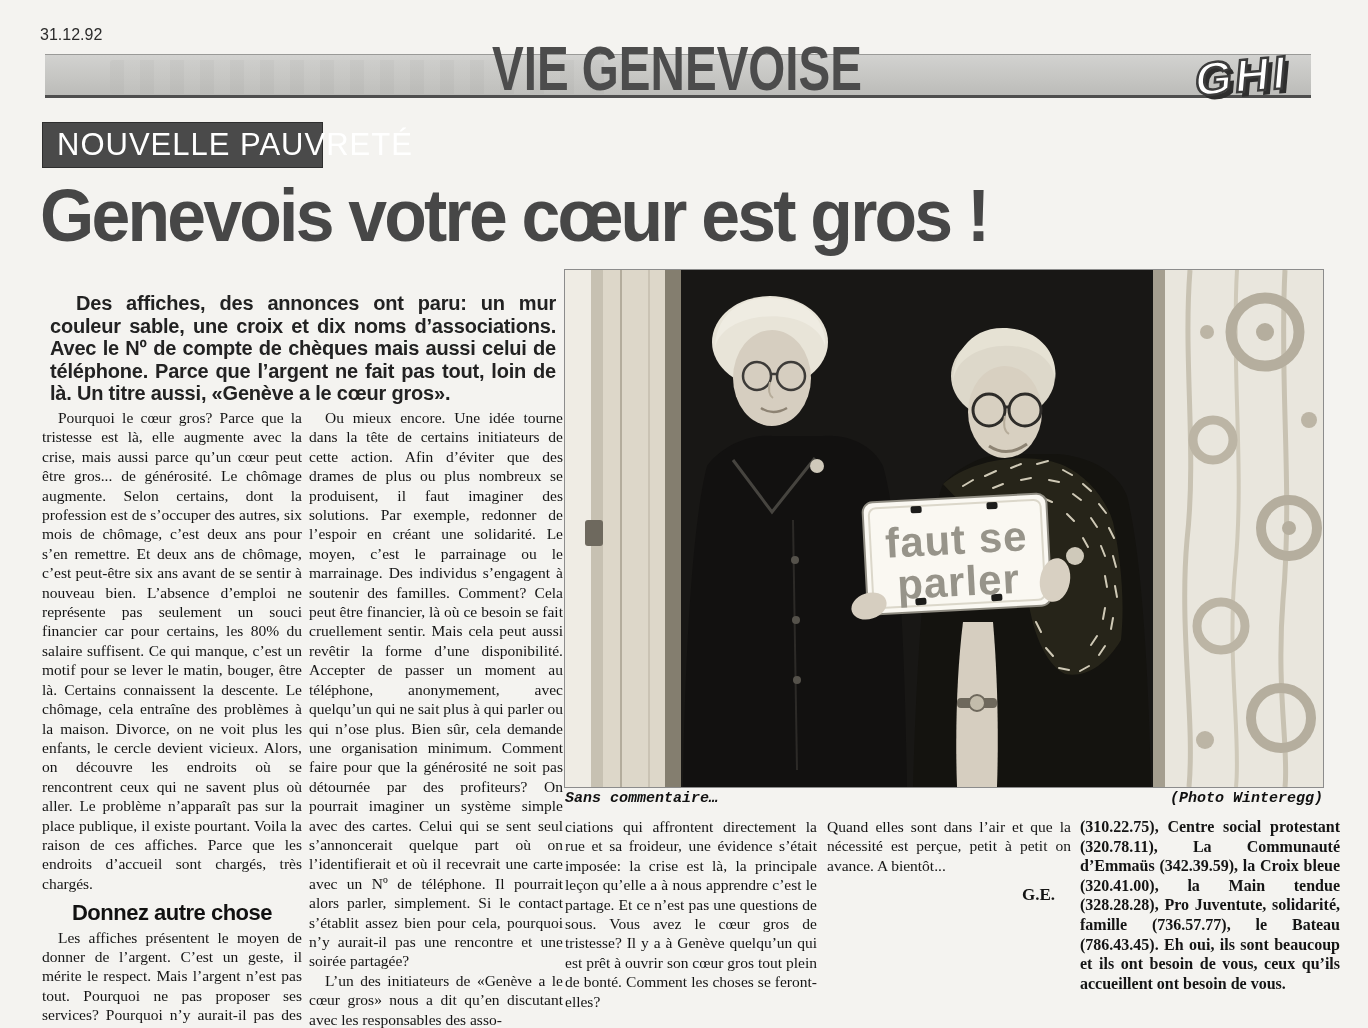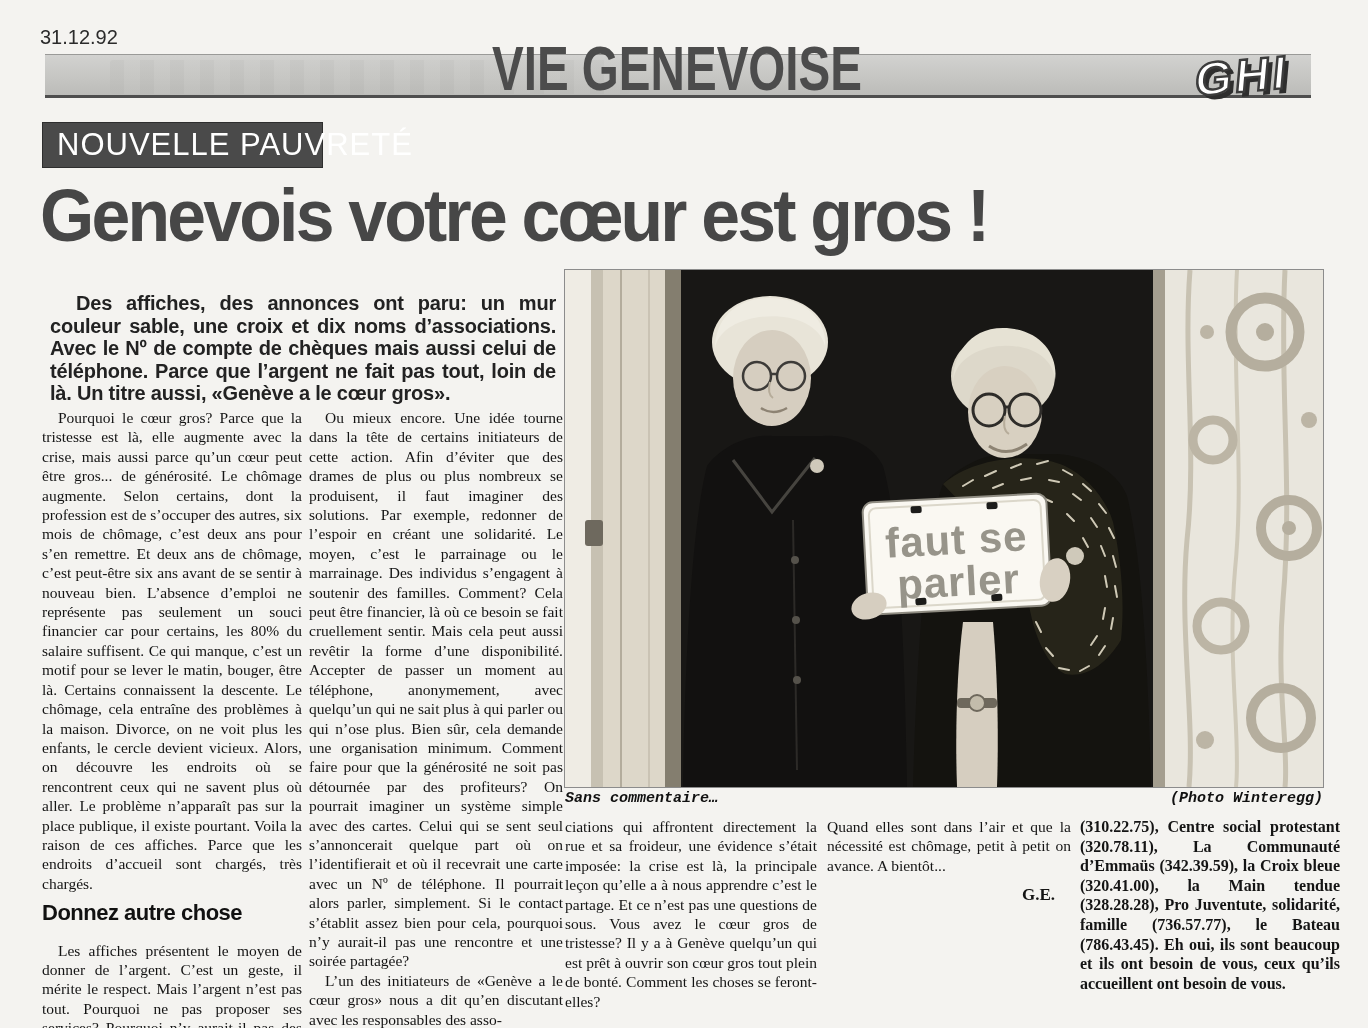--- a/index.html
+++ b/index.html
@@ -1,21 +1,21 @@
 <!DOCTYPE html>
 <html><head>
 <meta charset="utf-8">
 <style>
   * { margin:0; padding:0; box-sizing:border-box; }
   html,body { width:1368px; height:1028px; background:#f4f3f0; }
   body { position:relative; overflow:hidden; font-family:"Liberation Serif", serif; color:#1a1a1a; }
   .abs { position:absolute; }
 
   
-  #date { left:40px; top:26px; font-family:"Liberation Sans", sans-serif; font-size:20px; color:#2b2b2b; }
+  #date { left:40px; top:26px; font-family:"Liberation Sans", sans-serif; font-size:16px; color:#2b2b2b; }
   #banner-bar { left:45px; top:54px; width:1266px; height:44px;
     background:linear-gradient(180deg,#d2d2d0 0%,#c6c6c3 55%,#bcbcb9 100%);
     border-bottom:3px solid #4e4e4e; border-top:1px solid #9a9a98; }
   #banner-ghost { left:110px; top:60px; width:520px; height:34px; opacity:.25;
     background:repeating-linear-gradient(90deg,#b5b5b2 0 14px,#c9c9c6 14px 30px); border-radius:3px; }
   #section-title { left:677px; top:34px; transform:translateX(-50%) scaleX(.82) scaleY(1.08);
     font-family:"Liberation Sans", sans-serif; font-weight:bold; font-size:58px; letter-spacing:0px;
     color:#4c4c4c; white-space:nowrap; }
   #ghi-logo { left:1196px; top:48px; transform:skewX(-10deg) rotate(-5deg);
     font-family:"Liberation Sans", sans-serif; font-weight:bold; font-size:47px; letter-spacing:3px;
@@ -38,21 +38,21 @@
   
   .bodycol { font-size:15.5px; line-height:19.4px; text-align:justify; color:#141414; overflow:hidden; }
   .bodycol p { text-indent:0; }
   .bodycol p.ind { text-indent:16px; }
   #col1 { left:42px;  top:408px; width:260px; height:620px; }
   #col2 { left:309px; top:408px; width:254px; height:620px; }
   #col3 { left:565px; top:817px; width:252px; height:211px; }
   #col4 { left:827px; top:817px; width:244px; height:211px; }
   #col5 { left:1080px;top:817px; width:260px; height:211px; }
   .bodycol h3 { font-family:"Liberation Sans", sans-serif; font-weight:bold; font-size:22px;
-    color:#111; margin:10px 0 18px 0; text-align:left; letter-spacing:-.5px; }
+    color:#111; margin:10px 0 5px 0; text-align:center; letter-spacing:-.5px; }
   .boldp { font-weight:bold; font-size:16px; line-height:19.6px; }
   #signature { text-align:right; font-weight:bold; font-size:17px; padding-right:16px; margin:10px 0 12px 0; }
 
   
   #photo { left:565px; top:270px; width:758px; height:517px; background:#161616; outline:1px solid #8c8c8c; }
   #caption-row { left:565px; top:790px; width:758px; display:flex; justify-content:space-between;
     font-family:Liberation Mono, monospace; font-weight:bold; font-style:italic; font-size:15px; color:#111; }
 </style>
 </head>
 <body>
@@ -170,19 +170,19 @@
 <div class="abs" id="caption-row">
   <span>Sans commentaire…</span>
   <span>(Photo Winteregg)</span>
 </div>
 
 <div class="abs bodycol" id="col3">
   <p>ciations qui affrontent directement la rue et sa froideur, une évidence s’était imposée: la crise est là, la principale leçon qu’elle a à nous apprendre c’est le partage. Et ce n’est pas une questions de sous. Vous avez le cœur gros de tristesse? Il y a à Genève quelqu’un qui est prêt à ouvrir son cœur gros tout plein de bonté. Comment les choses se feront-elles?</p>
 </div>
 
 <div class="abs bodycol" id="col4">
-  <p>Quand elles sont dans l’air et que la nécessité est chômage, petit à petit on avance. A bientôt...</p>
+  <p>Quand elles sont dans l’air et que la nécessité est perçue, petit à petit on avance. A bientôt...</p>
   <p id="signature">G.E.</p>
 </div>
 
 <div class="abs bodycol" id="col5">
   <p class="boldp">(310.22.75), Centre social protestant (320.78.11), La Communauté d’Emmaüs (342.39.59), la Croix bleue (320.41.00), la Main tendue (328.28.28), Pro Juventute, solidarité, famille (736.57.77), le Bateau (786.43.45). Eh oui, ils sont beaucoup et ils ont besoin de vous, ceux qu’ils accueillent ont besoin de vous.</p>
 </div>
 
 </body></html>

